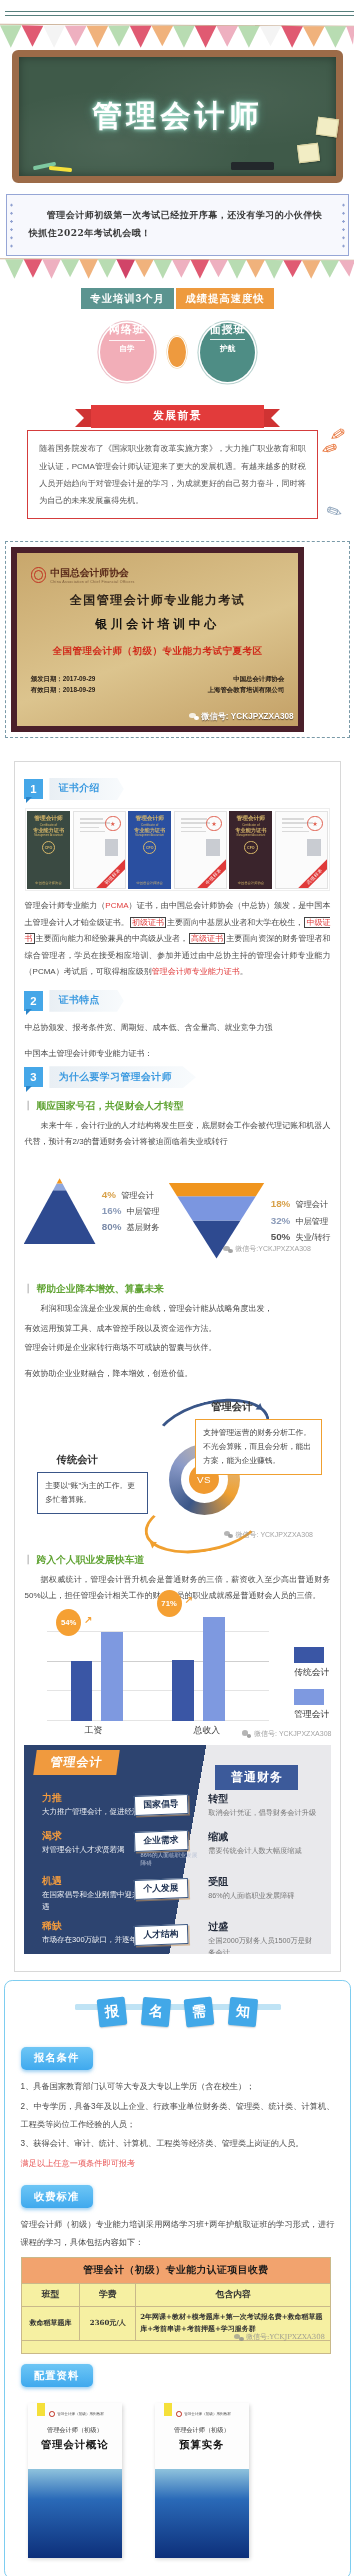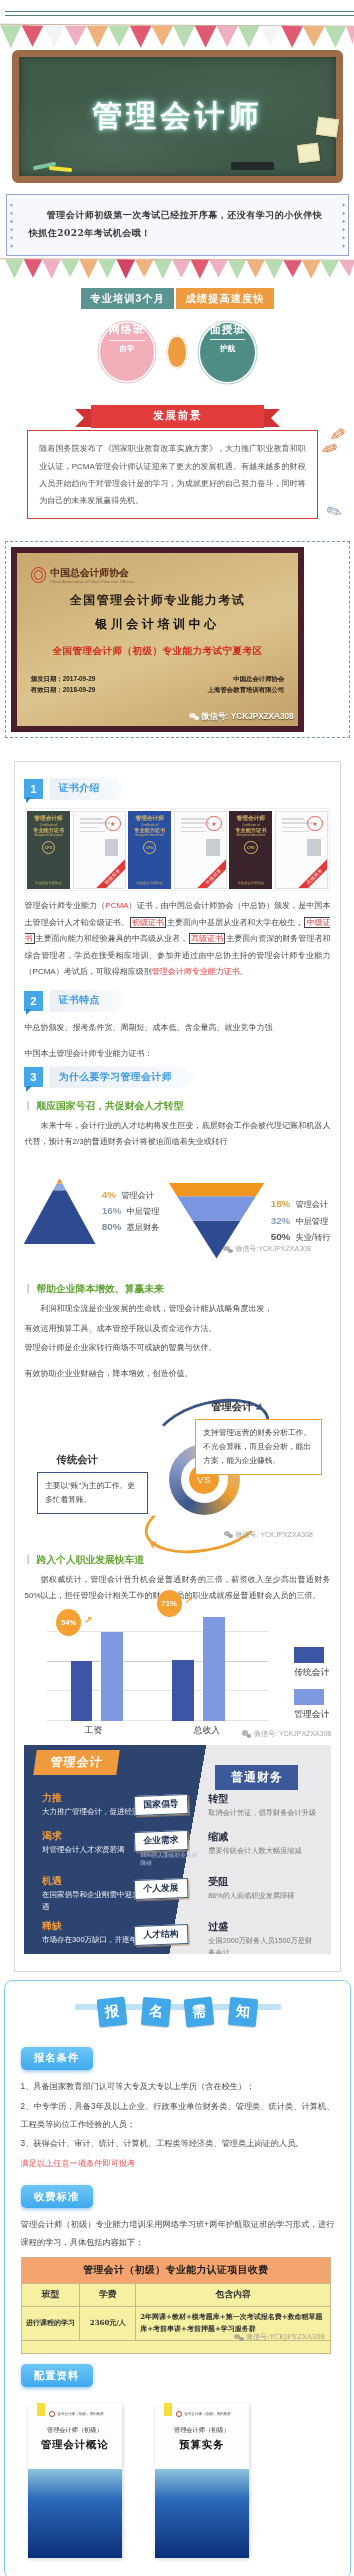--- a/index.html
+++ b/index.html
@@ -575,21 +575,21 @@
       <tbody>
           <tr>
             <td class="title" colspan="3">管理会计（初级）专业能力认证项目收费</td>
           </tr>
       <tr>
         <th class="hd" style="width:19%">班型</th>
         <th class="hd" style="width:18%">学费</th>
         <th class="hd">包含内容</th>
       </tr>
       <tr>
-        <td class="bd">进行课程的学习</td>
+        <td class="bd">救命稻草题库</td>
         <td class="bd">2360元/人</td>
         <td class="bd l">2年网课+教材+模考题库+第一次考试报名费+救命稻草题库+考前串讲+考前押题+学习服务群</td>
       </tr>
       <tr>
             <td class="fee-wm-row" colspan="3">
               <div class="wm fee-wm">
                 <span class="wm-ic"></span>
                 <span>微信号:YCKJPXZXA308</span>
               </div>
             </td>

